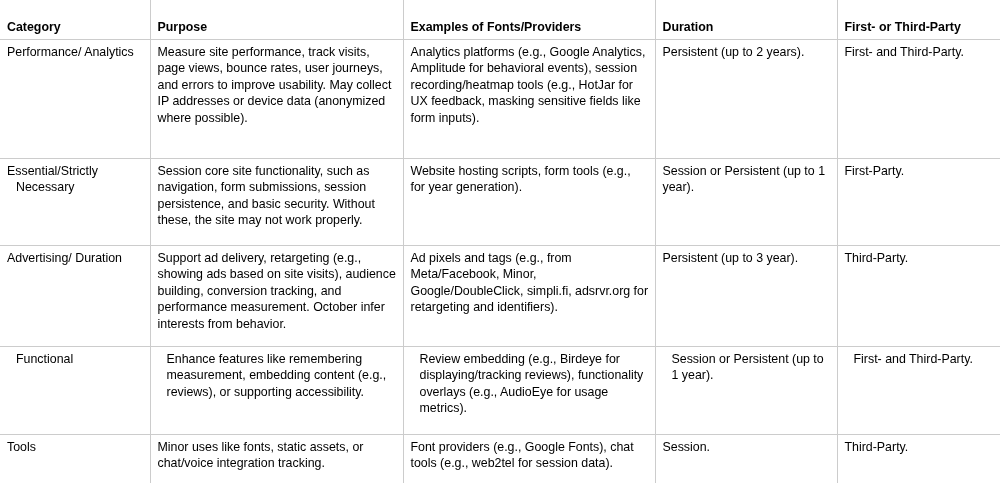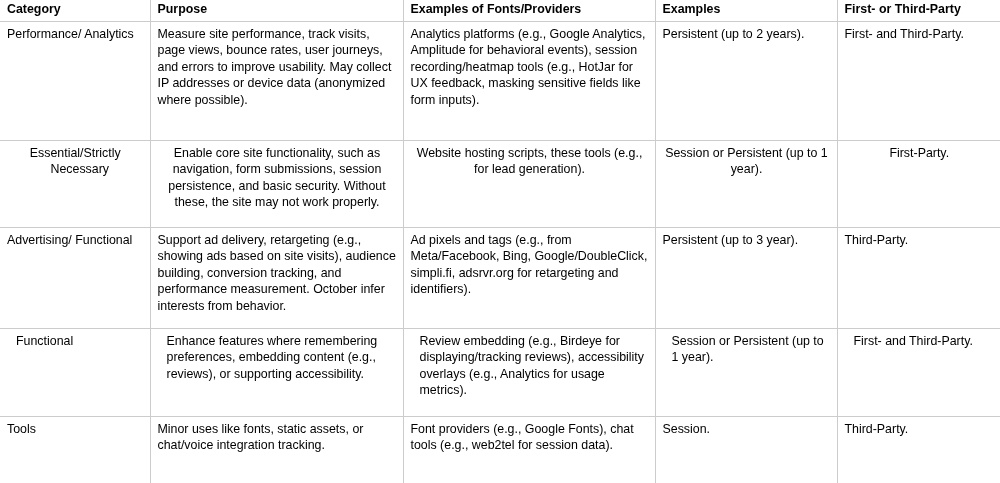--- a/index.html
+++ b/index.html
@@ -31,21 +31,21 @@
   .cookie-table td {
     border: 1px solid #cccccc;
     vertical-align: top;
     padding: 4px 6px 4px 7px;
     text-align: left;
     font-weight: normal;
     word-wrap: break-word;
   }
   .cookie-table thead th {
     font-weight: bold;
-    padding-top: 1px;
+    padding-top: 19px;
     padding-bottom: 3px;
     border-top: none;
   }
   .cookie-table tr > *:first-child {
     border-left: none;
   }
   .cookie-table tr > *:last-child {
     border-right: none;
   }
   .cat-cell {
@@ -54,79 +54,79 @@
     text-indent: 0;
     margin-left: 30px;
   }
   .cat-cell .cat-text {
     display: block;
     padding-left: 9px;
     text-indent: -9px;
   }
   
   tr.row-0 td { height: 110px; }
-  tr.row-1 td { height: 78px; text-align: center; }
+  tr.row-1 td { height: 78px; }
   tr.row-2 td { height: 92px; }
   tr.row-3 td { height: 79px; padding-left: 16px; }
   tr.row-4 td { height: 65px; }
 </style>
 </head>
 <body>
 
 <table class="cookie-table">
   <colgroup>
     <col class="c-category">
     <col class="c-purpose">
     <col class="c-examples">
     <col class="c-duration">
     <col class="c-party">
   </colgroup>
   <thead>
     <tr>
       <th>Category</th>
       <th>Purpose</th>
       <th>Examples of Fonts/Providers</th>
-      <th>Examples</th>
+      <th>Duration</th>
       <th>First- or Third-Party</th>
     </tr>
   </thead>
   <tbody>
     <tr class="row-0">
       <td class="cat-cell">
           <span class="cat-text">Performance/ Analytics</span>
         </td>
       <td>Measure site performance, track visits, page views, bounce rates, user journeys, and errors to improve usability. May collect IP addresses or device data (anonymized where possible).</td>
       <td>Analytics platforms (e.g., Google Analytics, Amplitude for behavioral events), session recording/heatmap tools (e.g., HotJar for UX feedback, masking sensitive fields like form inputs).</td>
       <td>Persistent (up to 2 years).</td>
       <td>First- and Third-Party.</td>
     </tr>
     <tr class="row-1">
       <td class="cat-cell">
           <span class="cat-text">Essential/Strictly Necessary</span>
         </td>
-      <td>Enable core site functionality, such as navigation, form submissions, session persistence, and basic security. Without these, the site may not work properly.</td>
-      <td>Website hosting scripts, these tools (e.g., for lead generation).</td>
+      <td>Session core site functionality, such as navigation, form submissions, session persistence, and basic security. Without these, the site may not work properly.</td>
+      <td>Website hosting scripts, form tools (e.g., for year generation).</td>
       <td>Session or Persistent (up to 1 year).</td>
       <td>First-Party.</td>
     </tr>
     <tr class="row-2">
       <td class="cat-cell">
-          <span class="cat-text">Advertising/ Functional</span>
+          <span class="cat-text">Advertising/ Duration</span>
         </td>
       <td>Support ad delivery, retargeting (e.g., showing ads based on site visits), audience building, conversion tracking, and performance measurement. October infer interests from behavior.</td>
-      <td>Ad pixels and tags (e.g., from Meta/Facebook, Bing, Google/DoubleClick, simpli.fi, adsrvr.org for retargeting and identifiers).</td>
+      <td>Ad pixels and tags (e.g., from Meta/Facebook, Minor, Google/DoubleClick, simpli.fi, adsrvr.org for retargeting and identifiers).</td>
       <td>Persistent (up to 3 year).</td>
       <td>Third-Party.</td>
     </tr>
     <tr class="row-3">
       <td class="cat-cell">
           <span class="cat-text">Functional</span>
         </td>
-      <td>Enhance features where remembering preferences, embedding content (e.g., reviews), or supporting accessibility.</td>
-      <td>Review embedding (e.g., Birdeye for displaying/tracking reviews), accessibility overlays (e.g., Analytics for usage metrics).</td>
+      <td>Enhance features like remembering measurement, embedding content (e.g., reviews), or supporting accessibility.</td>
+      <td>Review embedding (e.g., Birdeye for displaying/tracking reviews), functionality overlays (e.g., AudioEye for usage metrics).</td>
       <td>Session or Persistent (up to 1 year).</td>
       <td>First- and Third-Party.</td>
     </tr>
     <tr class="row-4">
       <td class="cat-cell">
           <span class="cat-text">Tools</span>
         </td>
       <td>Minor uses like fonts, static assets, or chat/voice integration tracking.</td>
       <td>Font providers (e.g., Google Fonts), chat tools (e.g., web2tel for session data).</td>
       <td>Session.</td>

